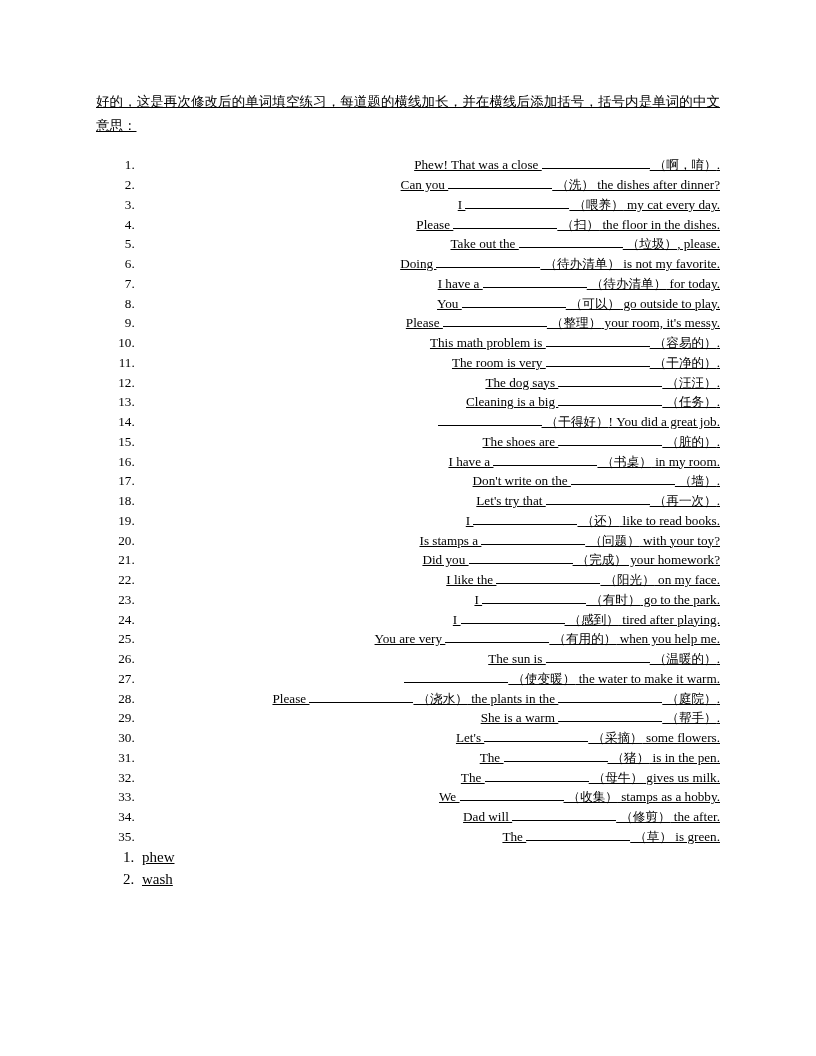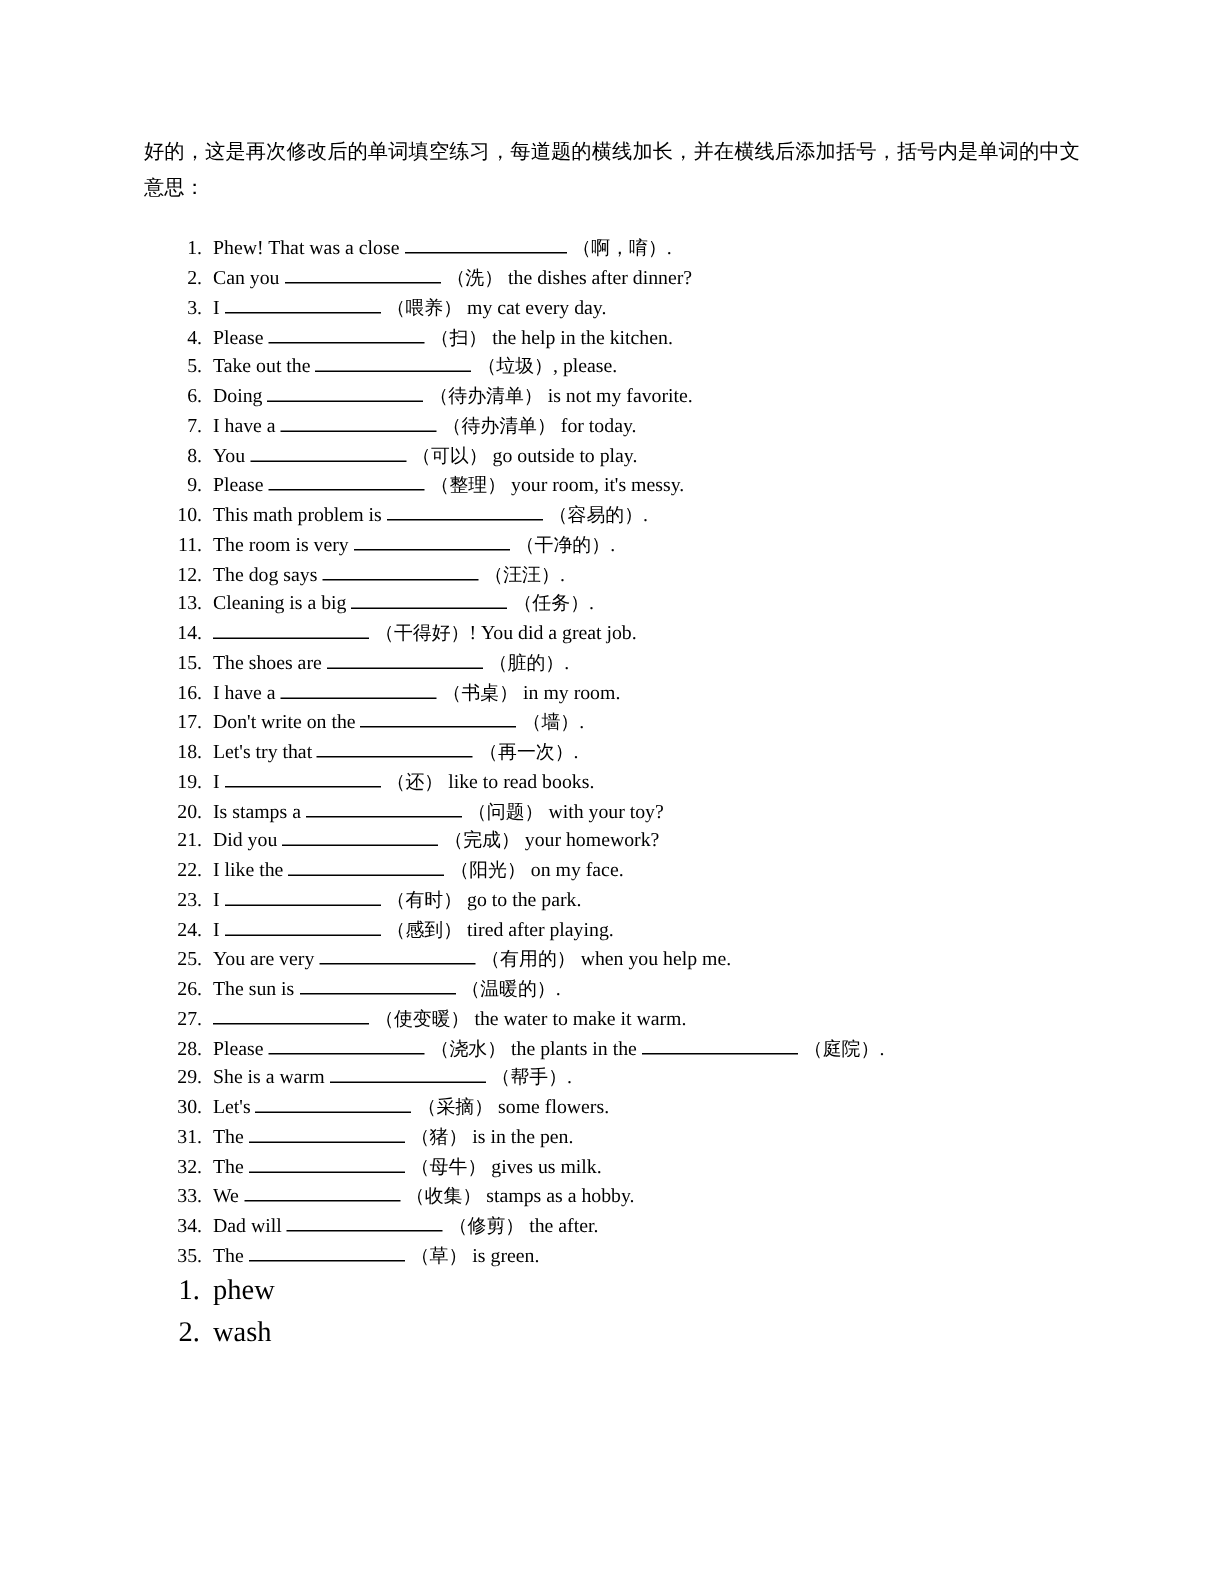--- a/index.html
+++ b/index.html
@@ -15,51 +15,53 @@
     position: relative;
     overflow: hidden;
   }
   .page {
     position: absolute;
     left: 0; top: 0;
     width: 816px;
     height: 1056px;
     box-sizing: border-box;
     padding: 90px 96px 60px 96px;
+    text-decoration: underline;
   }
   .intro {
     font-size: 14.5px;
     line-height: 1.75;
     margin: 0 0 18px 0;
     text-align: justify;
   }
   h2.section-title {
     font-family: "Liberation Sans", sans-serif;
     font-size: 14px;
     font-weight: bold;
     margin: 14px 0 10px 0;
     letter-spacing: 0.2px;
   }
   ol.exercise-list {
     margin: 0 0 0 0;
     padding-left: 42px;
     list-style-position: outside;
+    text-align: right;
   }
   ol.exercise-list > li {
     font-size: 13.2px;
     line-height: 1.45;
     margin: 0 0 0.5px 0;
     padding-left: 4px;
   }
   ol.answer-list {
     margin: 0;
     padding-left: 42px;
   }
   ol.answer-list > li {
-    font-size: 19px;
+    font-size: 15px;
     line-height: 1.45;
     margin: 0 0 0.5px 0;
     padding-left: 4px;
   }
   .blank-line {
     display: inline-block;
     border-bottom: 1px solid #000;
     vertical-align: baseline;
   }
   .cn {
@@ -85,21 +87,21 @@
 
 <div class="page">
 
   <p class="intro">好的，这是再次修改后的单词填空练习，每道题的横线加长，并在横线后添加括号，括号内是单词的中文意思：</p>
 
 
   <ol class="exercise-list">
       <li><span class="item-text">Phew! That was a close </span><span class="blank-line" style="width: 108px;"></span><span class="cn"> （啊，唷）</span><span class="item-text">.</span></li>
       <li><span class="item-text">Can you </span><span class="blank-line" style="width: 104px;"></span><span class="cn"> （洗）</span><span class="item-text"> the dishes after dinner?</span></li>
       <li><span class="item-text">I </span><span class="blank-line" style="width: 104px;"></span><span class="cn"> （喂养）</span><span class="item-text"> my cat every day.</span></li>
-      <li><span class="item-text">Please </span><span class="blank-line" style="width: 104px;"></span><span class="cn"> （扫）</span><span class="item-text"> the help in the kitchen.</span></li>
+      <li><span class="item-text">Please </span><span class="blank-line" style="width: 104px;"></span><span class="cn"> （扫）</span><span class="item-text"> the floor in the dishes.</span></li>
       <li><span class="item-text">Take out the </span><span class="blank-line" style="width: 104px;"></span><span class="cn"> （垃圾）</span><span class="item-text">, please.</span></li>
       <li><span class="item-text">Doing </span><span class="blank-line" style="width: 104px;"></span><span class="cn"> （待办清单）</span><span class="item-text"> is not my favorite.</span></li>
       <li><span class="item-text">I have a </span><span class="blank-line" style="width: 104px;"></span><span class="cn"> （待办清单）</span><span class="item-text"> for today.</span></li>
       <li><span class="item-text">You </span><span class="blank-line" style="width: 104px;"></span><span class="cn"> （可以）</span><span class="item-text"> go outside to play.</span></li>
       <li><span class="item-text">Please </span><span class="blank-line" style="width: 104px;"></span><span class="cn"> （整理）</span><span class="item-text"> your room, it's messy.</span></li>
       <li><span class="item-text">This math problem is </span><span class="blank-line" style="width: 104px;"></span><span class="cn"> （容易的）</span><span class="item-text">.</span></li>
       <li><span class="item-text">The room is very </span><span class="blank-line" style="width: 104px;"></span><span class="cn"> （干净的）</span><span class="item-text">.</span></li>
       <li><span class="item-text">The dog says </span><span class="blank-line" style="width: 104px;"></span><span class="cn"> （汪汪）</span><span class="item-text">.</span></li>
       <li><span class="item-text">Cleaning is a big </span><span class="blank-line" style="width: 104px;"></span><span class="cn"> （任务）</span><span class="item-text">.</span></li>
       <li><span class="item-text"></span><span class="blank-line" style="width: 104px;"></span><span class="cn"> （干得好）</span><span class="item-text">! You did a great job.</span></li>

